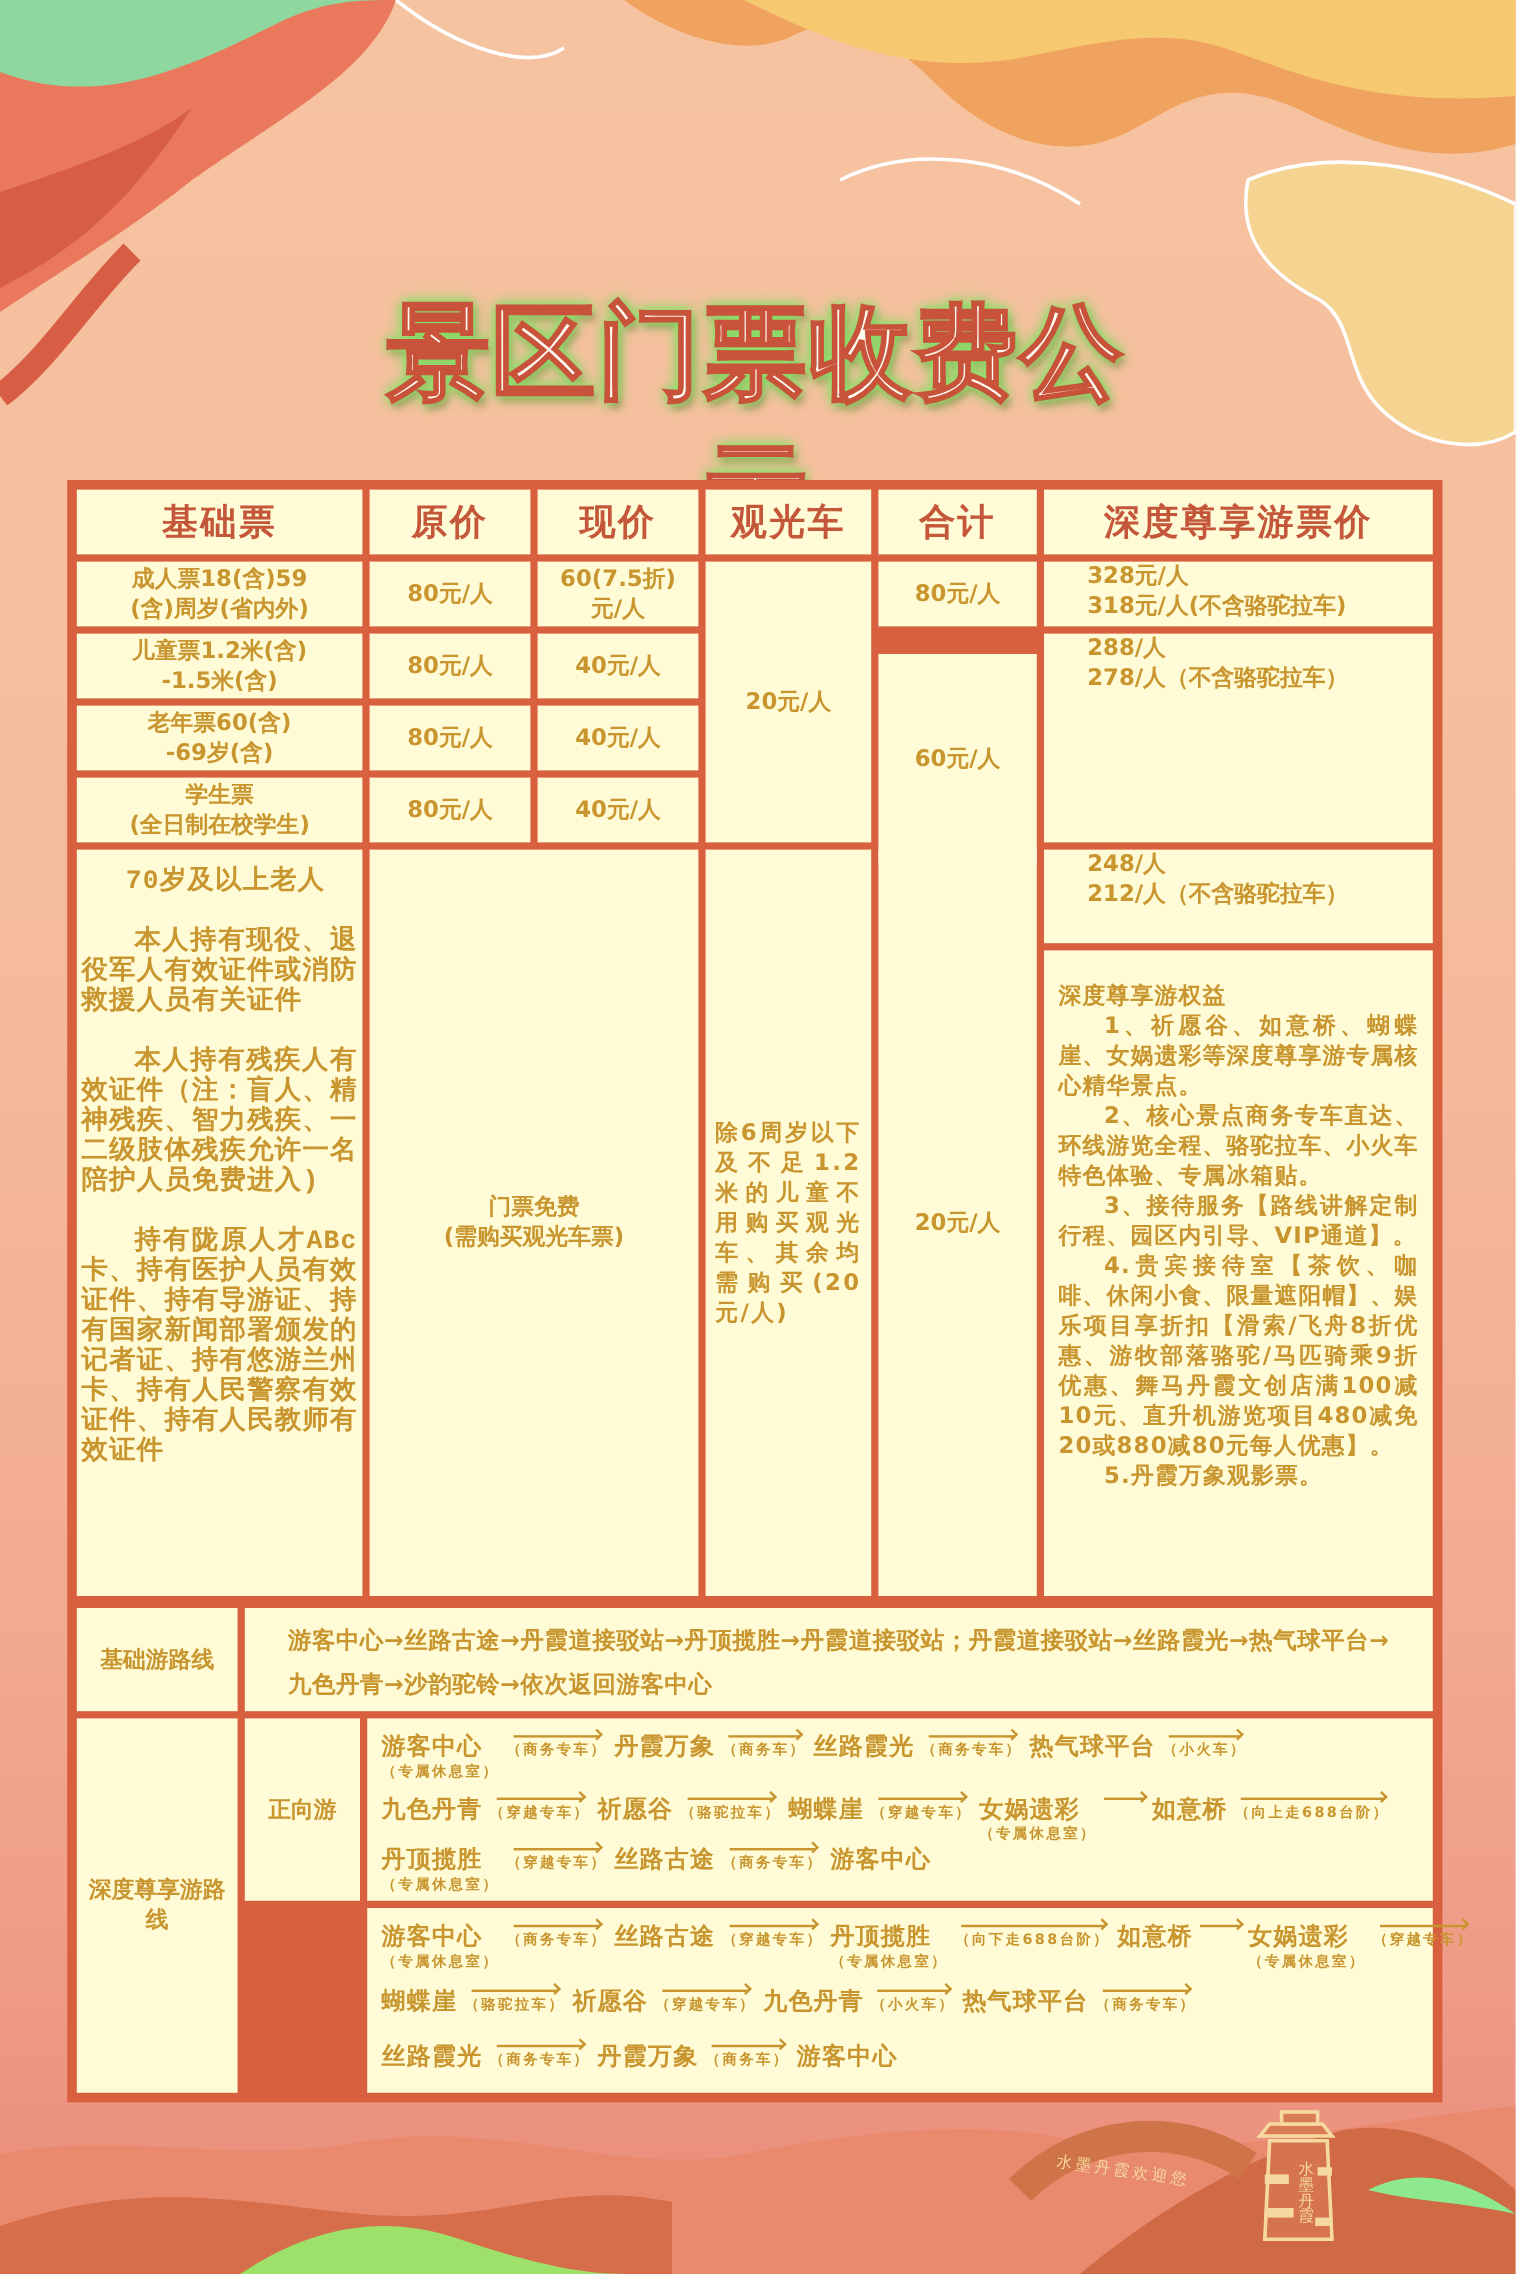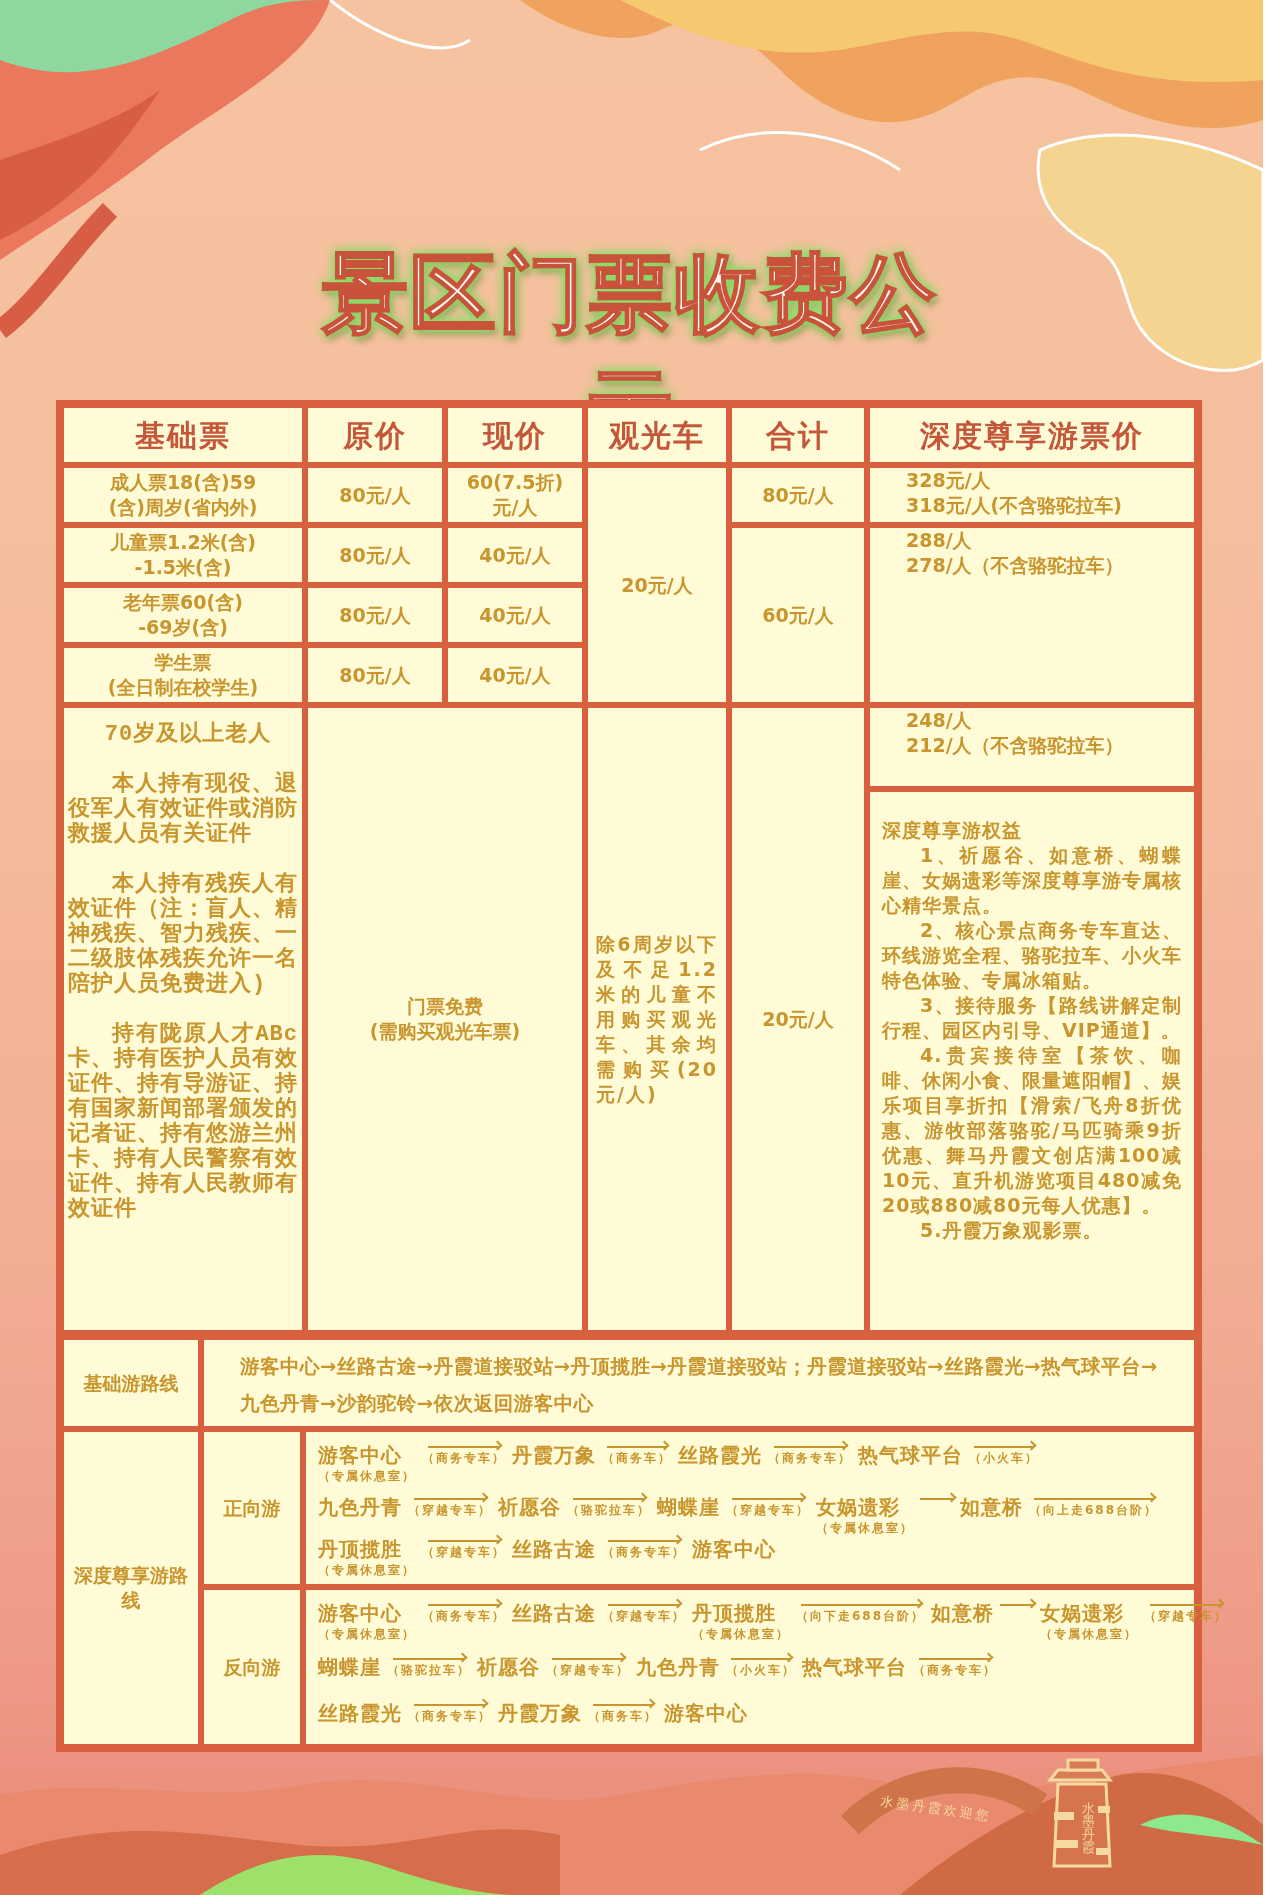--- a/index.html
+++ b/index.html
@@ -102,21 +102,21 @@
     <div class="cell" style="left:252px;top:188px;width:134px;height:54px">80元/人</div>
     <div class="cell" style="left:392px;top:188px;width:134px;height:54px">40元/人</div>
 
     <div class="cell" style="left:8px;top:248px;width:238px;height:54px;flex-direction:column">
       <span>学生票</span>
       <span>(全日制在校学生)</span>
     </div>
     <div class="cell" style="left:252px;top:248px;width:134px;height:54px">80元/人</div>
     <div class="cell" style="left:392px;top:248px;width:134px;height:54px">40元/人</div>
 
-    <div class="cell" style="left:676px;top:128px;width:132px;height:174px">60元/人</div>
+    <div class="cell" style="left:676px;top:145px;width:132px;height:174px">60元/人</div>
     <div class="cell left" style="left:814px;top:128px;width:324px;height:174px;flex-direction:column;align-items:flex-start">
       <span>288/人</span>
       <span>278/人（不含骆驼拉车）</span>
     </div>
 
     <div class="cell para" style="left:8px;top:308px;width:238px;height:622px">
       <p style="text-align:center;text-indent:0;padding-left:10px">70岁及以上老人</p>
       <p>本人持有现役、退役军人有效证件或消防救援人员有关证件</p>
       <p>本人持有残疾人有效证件（注：盲人、精神残疾、智力残疾、一二级肢体残疾允许一名陪护人员免费进入)</p>
       <p>持有陇原人才ABc卡、持有医护人员有效证件、持有导游证、持有国家新闻部署颁发的记者证、持有悠游兰州卡、持有人民警察有效证件、持有人民教师有效证件</p>
@@ -138,21 +138,20 @@
       <div>3、接待服务【路线讲解定制行程、园区内引导、VIP通道】。</div>
       <div>4.贵宾接待室【茶饮、咖啡、休闲小食、限量遮阳帽】、娱乐项目享折扣【滑索/飞舟8折优惠、游牧部落骆驼/马匹骑乘9折优惠、舞马丹霞文创店满100减10元、直升机游览项目480减免20或880减80元每人优惠】。</div>
       <div>5.丹霞万象观影票。</div>
     </div>
 
     <div class="cell" style="left:8px;top:940px;width:134px;height:86px">基础游路线</div>
     <div class="cell route-basic" style="left:148px;top:940px;width:990px;height:86px">游客中心→丝路古途→丹霞道接驳站→丹顶揽胜→丹霞道接驳站；丹霞道接驳站→丝路霞光→热气球平台→九色丹青→沙韵驼铃→依次返回游客中心</div>
 
     <div class="cell" style="left:8px;top:1032px;width:134px;height:312px;padding:0 8px">深度尊享游路线</div>
     <div class="cell" style="left:148px;top:1032px;width:96px;height:152px">正向游</div>
-    <div class="cell" style="left:148px;top:1190px;width:96px;height:154px">反向游</div>
 
     <div class="cell" style="left:250px;top:1032px;width:888px;height:152px;display:block">
       <div class="rrow" id="fw0" style="left:12px;top:10px">
           <span class="stop">
             <span>游客中心</span>
             <span class="sub">（专属休息室）</span>
           </span>
           <span class="arrow">
             <span class="line" style="width: 72px;"></span>
             <span class="lab">（商务专车）</span>

